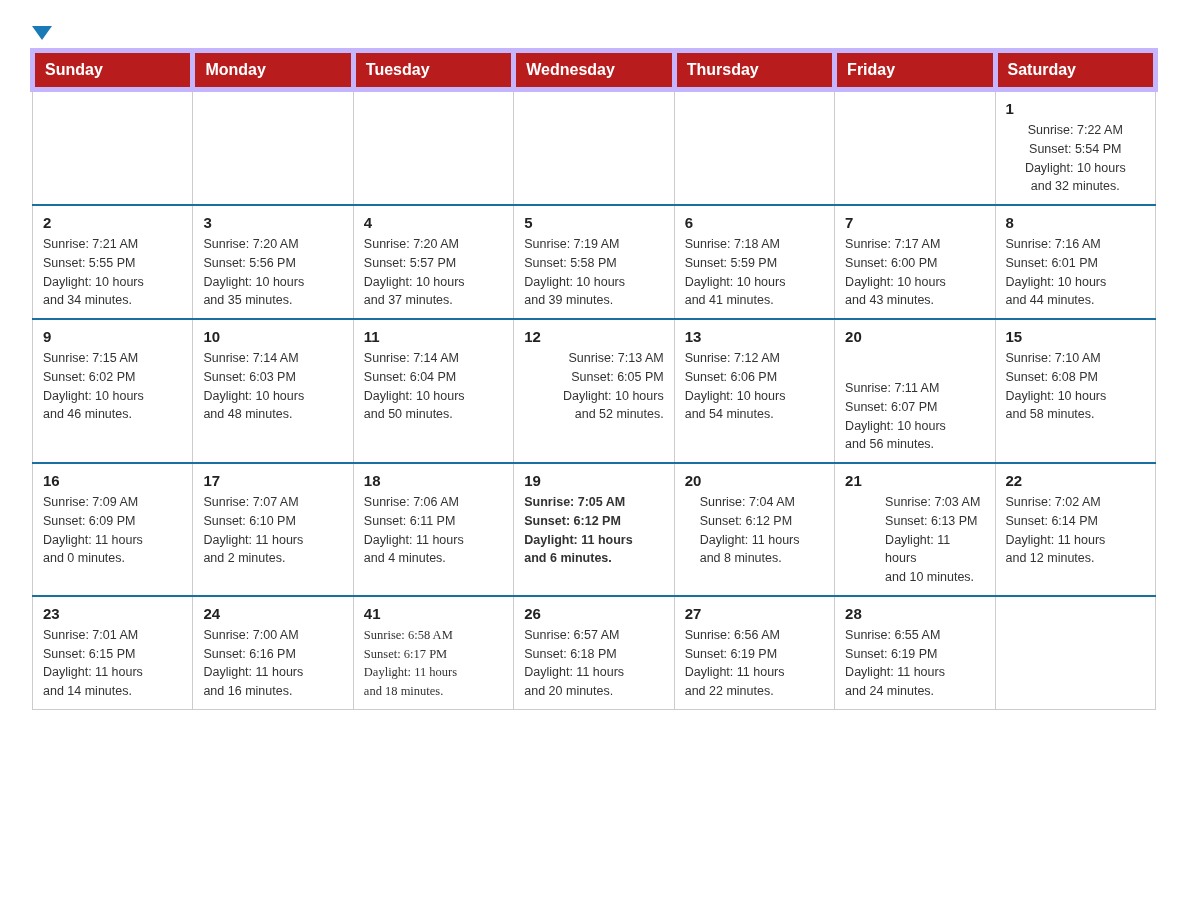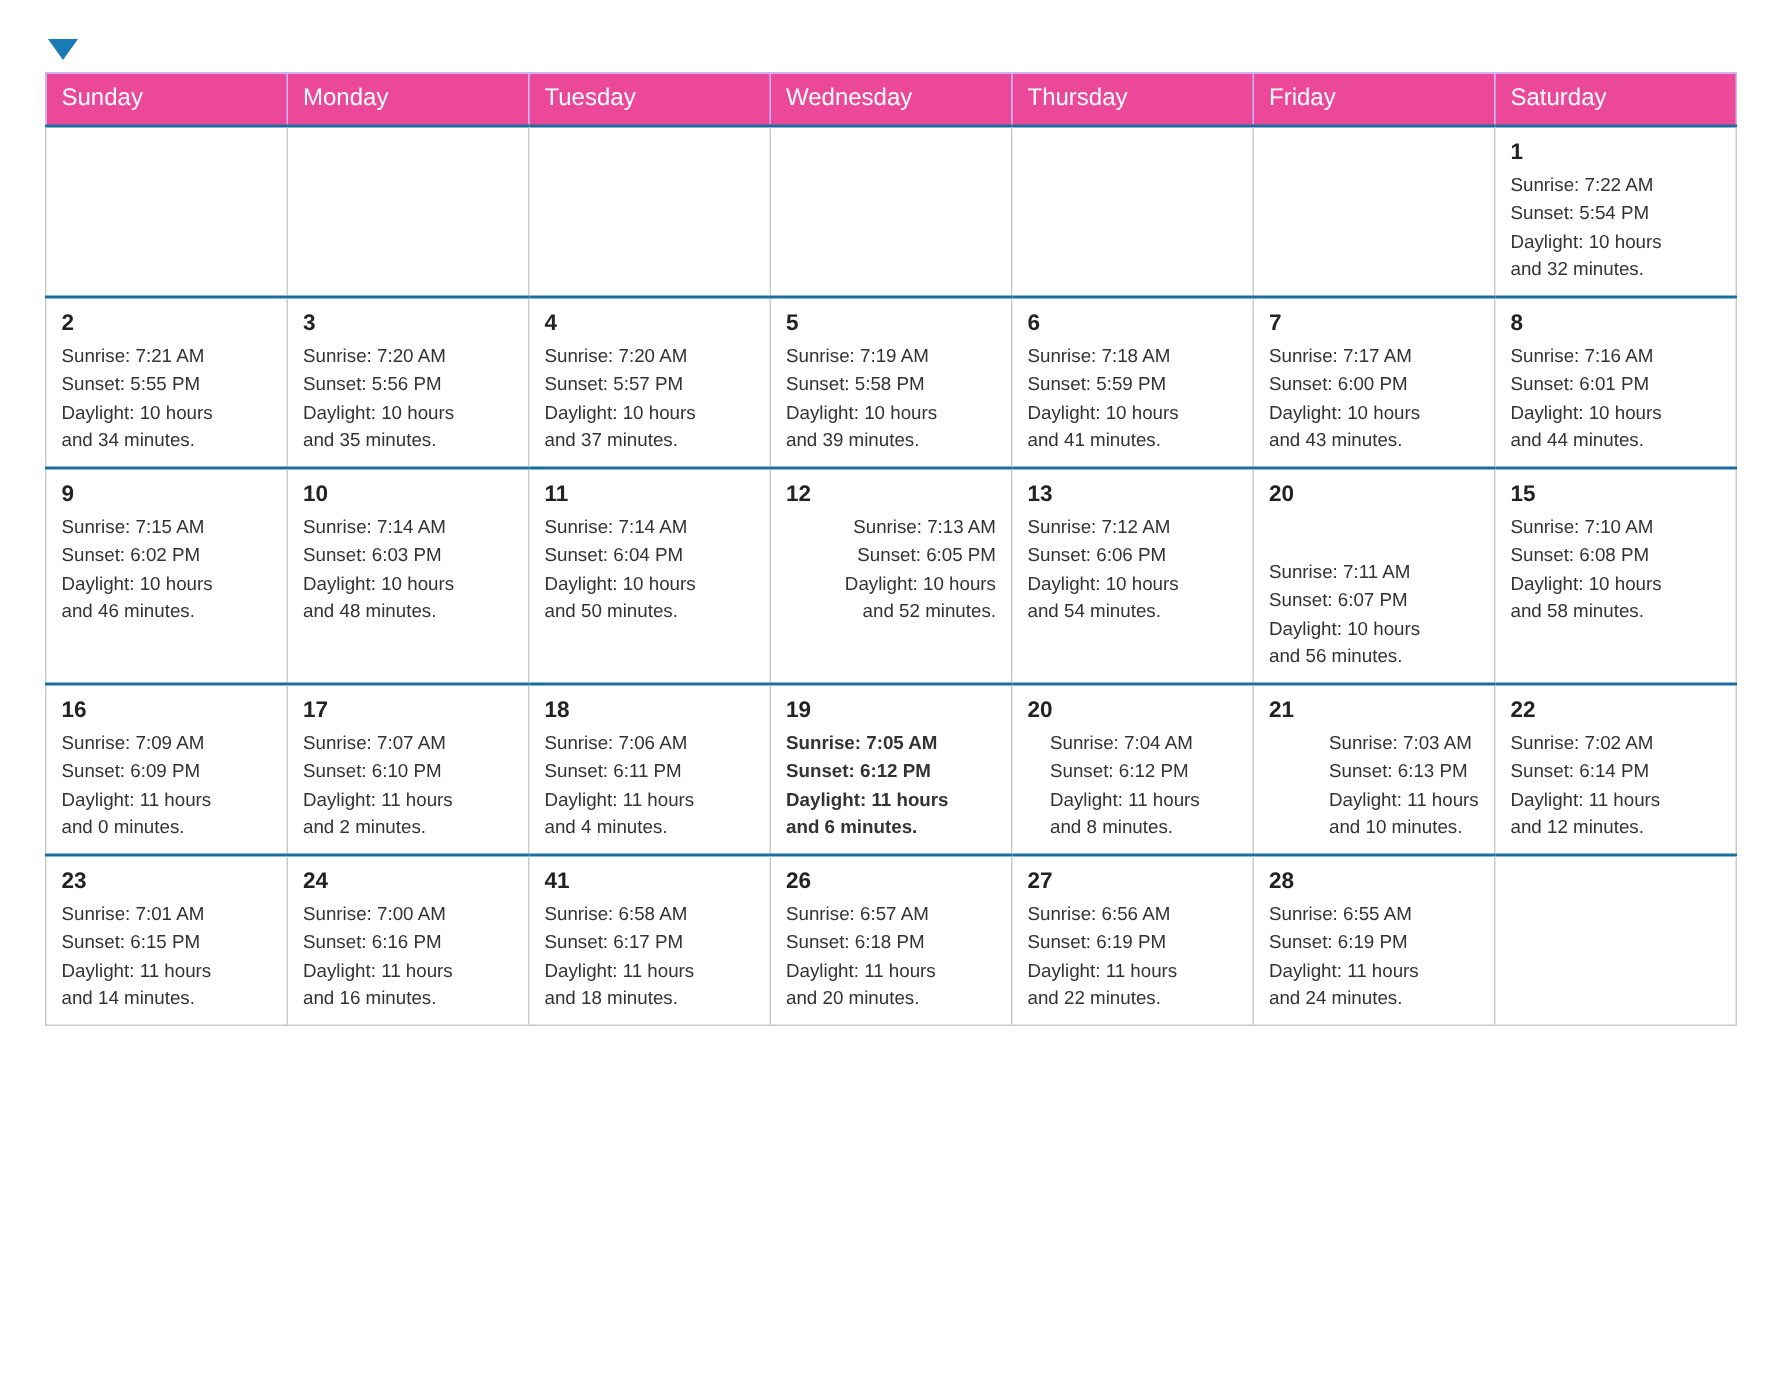--- a/index.html
+++ b/index.html
@@ -58,27 +58,27 @@
       font-size: 20px;
       color: #444;
       margin-top: 4px;
     }
     .calendar {
       width: 100%;
       border-collapse: collapse;
       margin-top: 10px;
     }
     .calendar th {
-      background-color: #ec4899;
+      background-color: #b91c1c;
       color: #fff;
       font-size: 16px;
-      font-weight: normal;
+      font-weight: bold;
       padding: 8px 10px;
       text-align: left;
-      border: 1px solid #c4b5fd;
+      border: 5px solid #c4b5fd;
     }
     .calendar td {
       vertical-align: top;
       padding: 8px 10px;
       border: 1px solid #ccc;
       width: calc(100% / 7);
       font-size: 13px;
       color: #333;
       background: #fff;
       height: 110px;
@@ -134,21 +134,21 @@
   <tbody id="calendar-body">
   <tr>
         <td class="empty-cell"></td>
         <td class="empty-cell"></td>
         <td class="empty-cell"></td>
         <td class="empty-cell"></td>
         <td class="empty-cell"></td>
         <td class="empty-cell"></td>
         <td>
           <span class="day-number">1</span>
-          <div class="day-info" style="white-space: pre-line;">Sunrise: 7:22 AM
+          <div class="day-info" style="white-space: pre-line; text-align: center;">Sunrise: 7:22 AM
 Sunset: 5:54 PM
 Daylight: 10 hours
 and 32 minutes.</div>
         </td>
       </tr>
       <tr>
         <td>
           <span class="day-number">2</span>
           <div class="day-info" style="white-space: pre-line;">Sunrise: 7:21 AM
 Sunset: 5:55 PM
@@ -310,21 +310,21 @@
         </td>
         <td>
           <span class="day-number">24</span>
           <div class="day-info" style="white-space: pre-line;">Sunrise: 7:00 AM
 Sunset: 6:16 PM
 Daylight: 11 hours
 and 16 minutes.</div>
         </td>
         <td>
           <span class="day-number">41</span>
-          <div class="day-info" style="white-space: pre-line;">Sunrise: 6:58 AM
+          <div class="day-info" style="white-space: pre-line; font-family: Liberation Serif, serif;">Sunrise: 6:58 AM
 Sunset: 6:17 PM
 Daylight: 11 hours
 and 18 minutes.</div>
         </td>
         <td>
           <span class="day-number">26</span>
           <div class="day-info" style="white-space: pre-line;">Sunrise: 6:57 AM
 Sunset: 6:18 PM
 Daylight: 11 hours
 and 20 minutes.</div>

